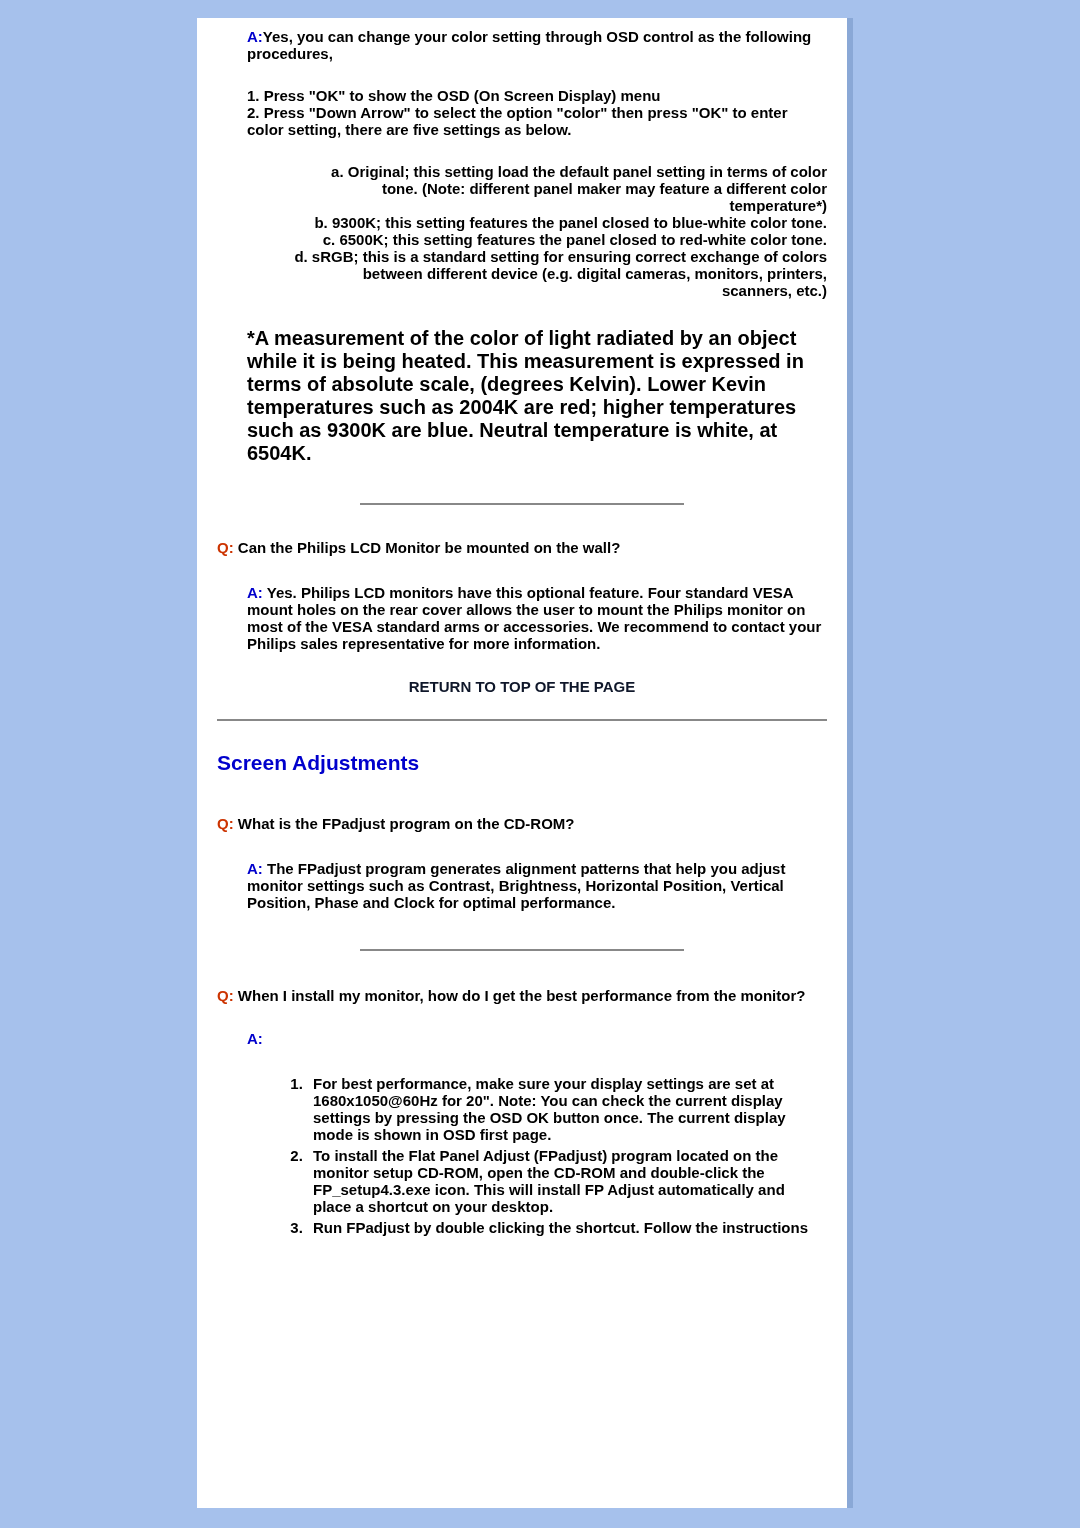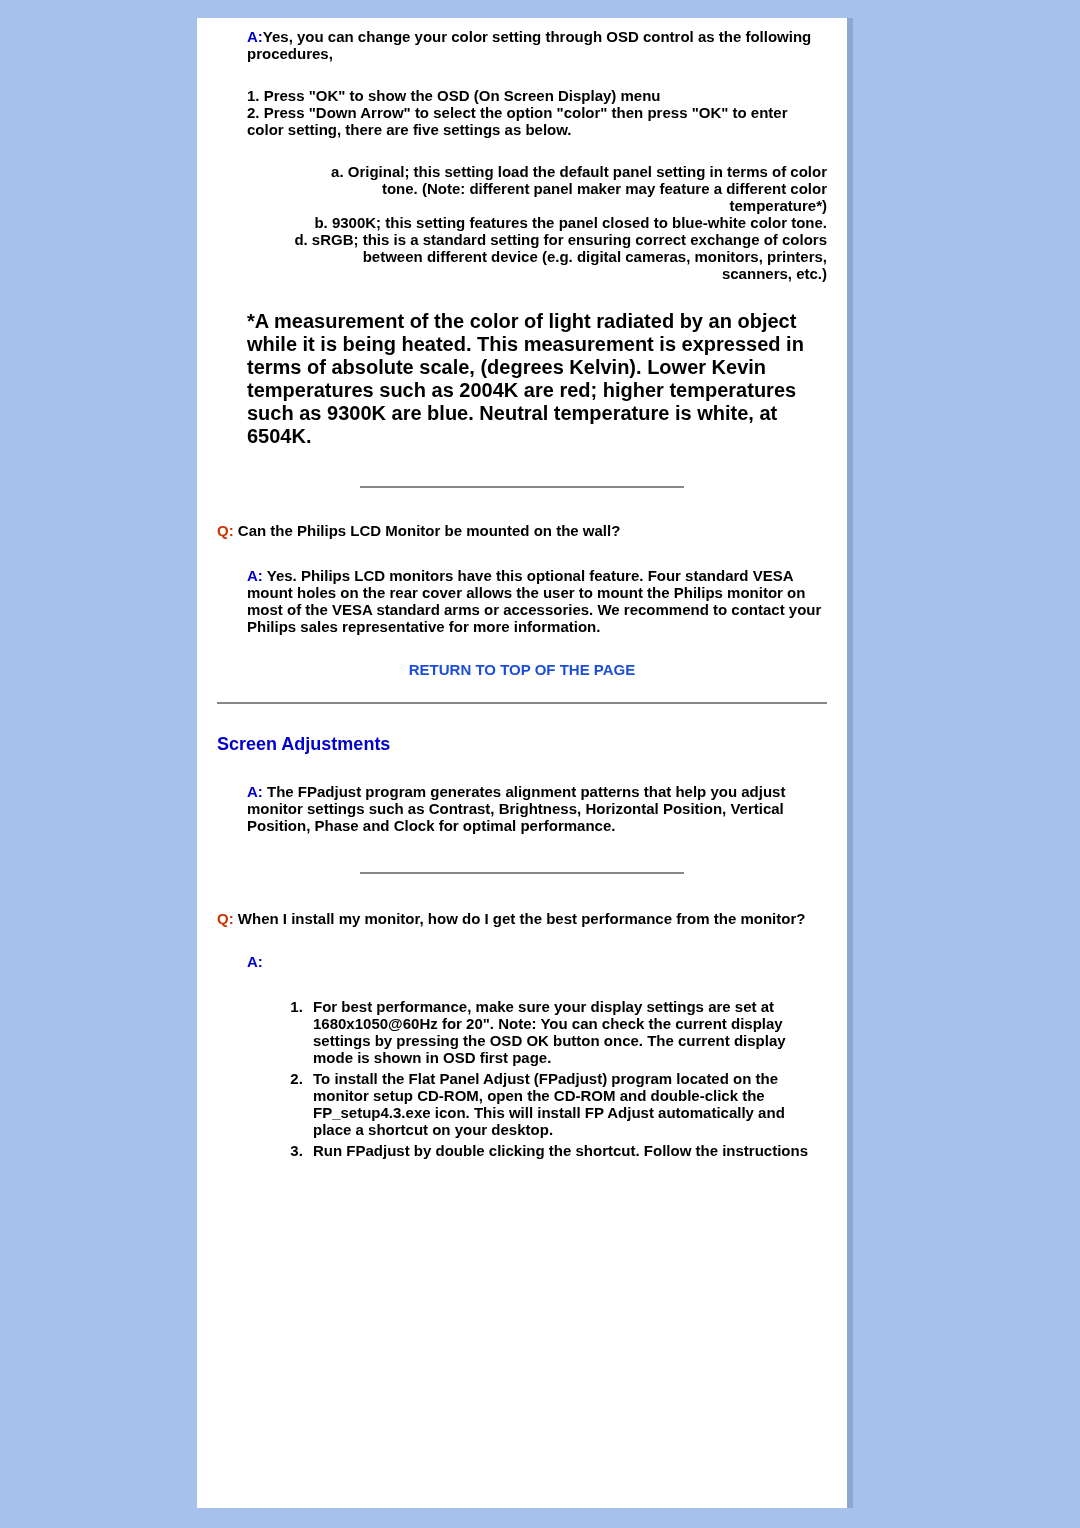--- a/index.html
+++ b/index.html
@@ -74,28 +74,28 @@
   }
   .ans-block {
     margin-left: 30px;
     margin-top: 28px;
     font-weight: bold;
     max-width: 630px;
   }
   .return-link {
     text-align: center;
     font-weight: bold;
-    color: #1d4ed8;
+    color: #0f172a;
     cursor: pointer;
     margin-top: 26px;
   }
   .section-title {
     color: #0000cc;
     font-weight: bold;
-    font-size: 18px;
+    font-size: 21px;
     margin-top: 12px;
   }
   .q-row2 {
     margin-top: 40px;
     font-weight: bold;
   }
   .q-row3 {
     margin-top: 36px;
     font-weight: bold;
   }
@@ -127,20 +127,21 @@
       <span class="label-a">A:</span><span class="bold">Yes, you can change your color setting through OSD control as the following procedures,</span>
 
       <div class="steps">
         <div>1. Press "OK" to show the OSD (On Screen Display) menu</div>
         <div>2. Press "Down Arrow" to select the option "color" then press "OK" to enter color setting, there are five settings as below.</div>
       </div>
 
       <div class="sub-list">
         <div>a. Original; this setting load the default panel setting in terms of color tone. (Note: different panel maker may feature a different color temperature*)</div>
         <div>b. 9300K; this setting features the panel closed to blue-white color tone.</div>
+        <div>c. 6500K; this setting features the panel closed to red-white color tone.</div>
         <div>d. sRGB; this is a standard setting for ensuring correct exchange of colors between different device (e.g. digital cameras, monitors, printers, scanners, etc.)</div>
       </div>
 
       <div class="footnote">*A measurement of the color of light radiated by an object while it is being heated. This measurement is expressed in terms of absolute scale, (degrees Kelvin). Lower Kevin temperatures such as 2004K are red; higher temperatures such as 9300K are blue. Neutral temperature is white, at 6504K.</div>
     </div>
 
     <hr class="divider">
 
     <div class="q-row">
       <span class="label-q">Q:</span><span> Can the Philips LCD Monitor be mounted on the wall?</span>
@@ -148,20 +149,23 @@
     <div class="ans-block">
       <span class="label-a">A:</span><span> Yes. Philips LCD monitors have this optional feature. Four standard VESA mount holes on the rear cover allows the user to mount the Philips monitor on most of the VESA standard arms or accessories. We recommend to contact your Philips sales representative for more information.</span>
     </div>
 
     <div class="return-link">RETURN TO TOP OF THE PAGE</div>
 
     <hr class="full-divider">
 
     <div class="section-title">Screen Adjustments</div>
 
+    <div class="q-row2">
+      <span class="label-q">Q:</span><span> What is the FPadjust program on the CD-ROM?</span>
+    </div>
     <div class="ans-block">
       <span class="label-a">A:</span><span> The FPadjust program generates alignment patterns that help you adjust monitor settings such as Contrast, Brightness, Horizontal Position, Vertical Position, Phase and Clock for optimal performance.</span>
     </div>
 
     <hr class="divider">
 
     <div class="q-row3">
       <span class="label-q">Q:</span><span> When I install my monitor, how do I get the best performance from the monitor?</span>
     </div>
     <div class="a-alone">A:</div>

